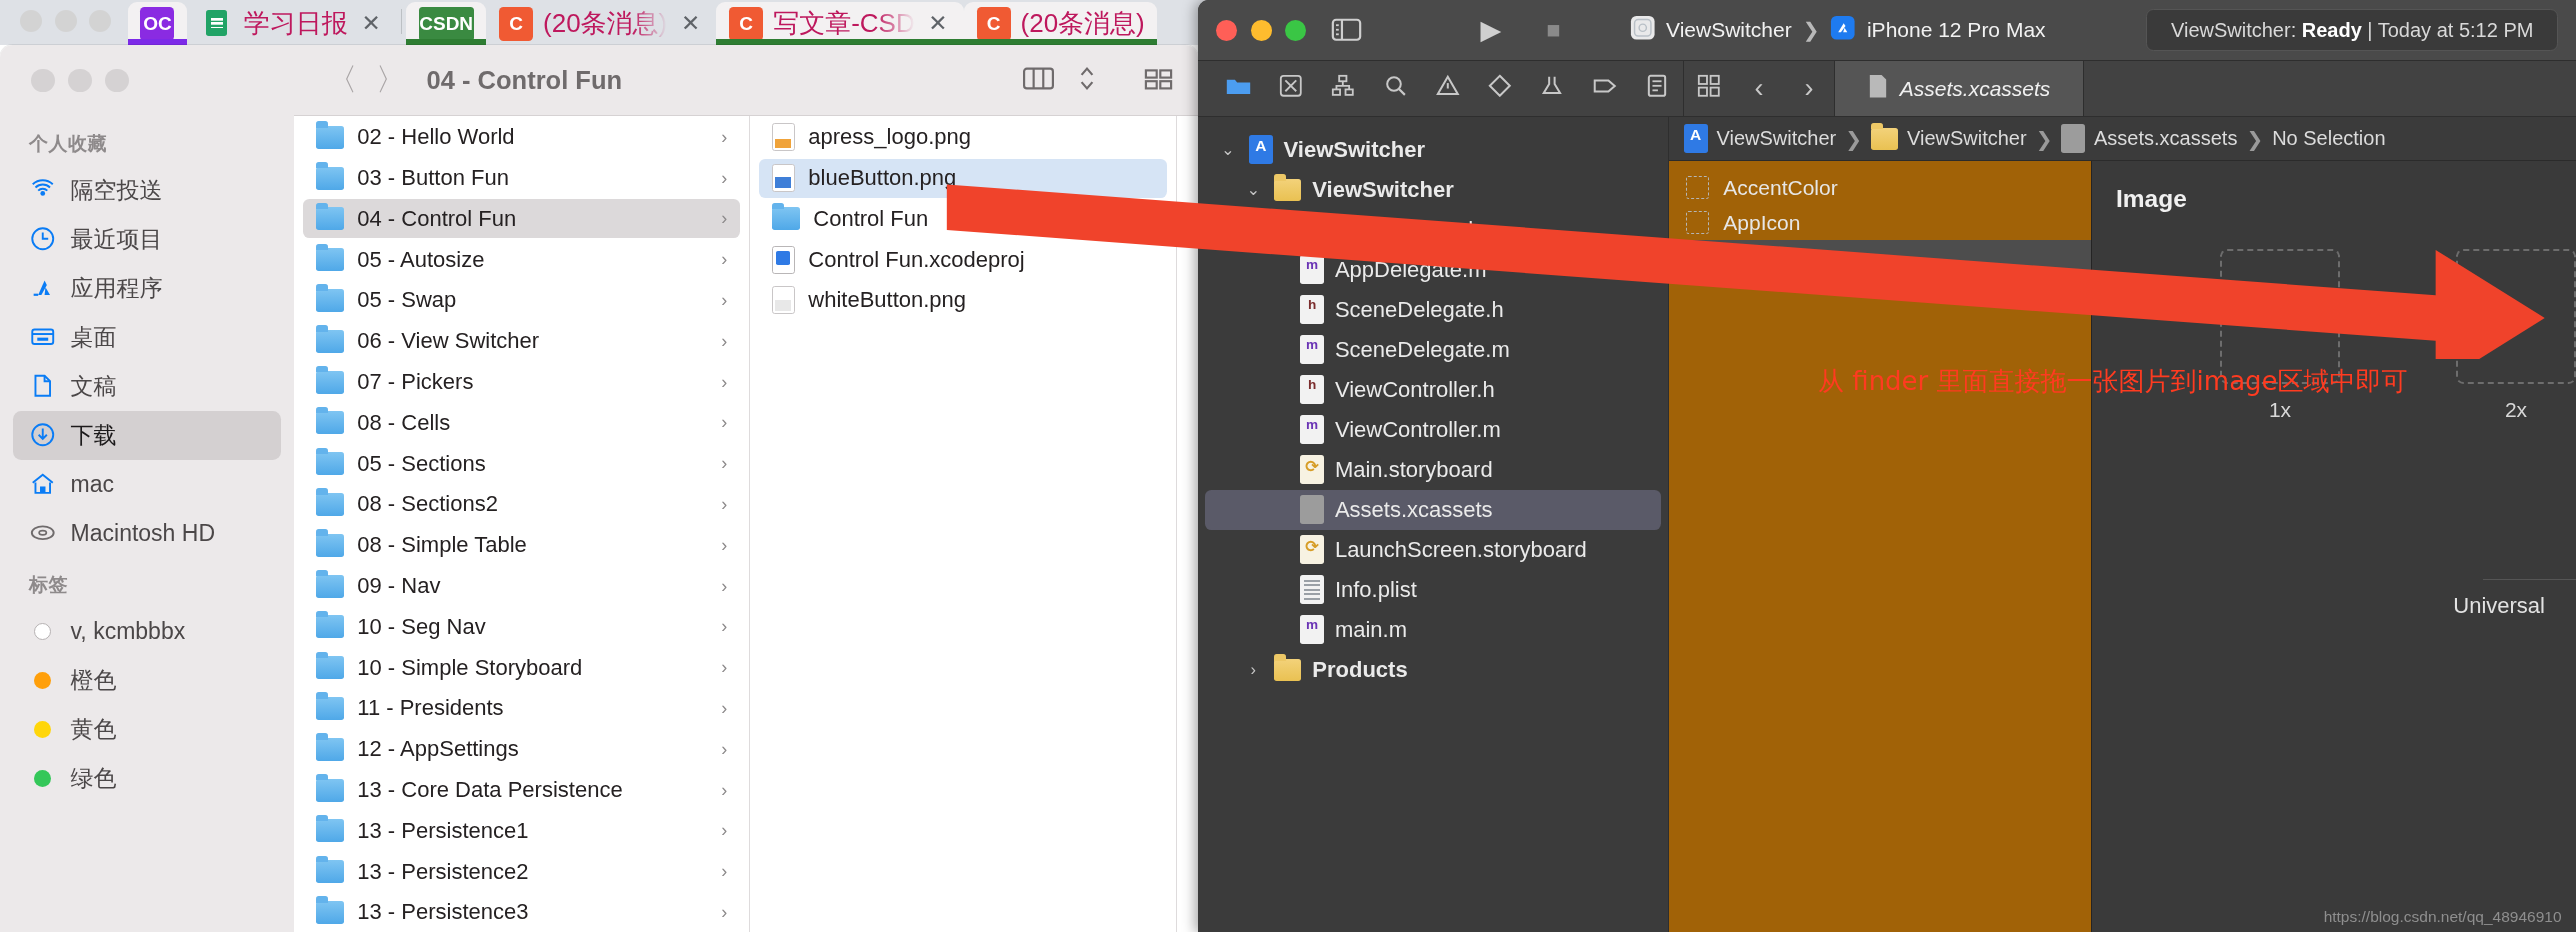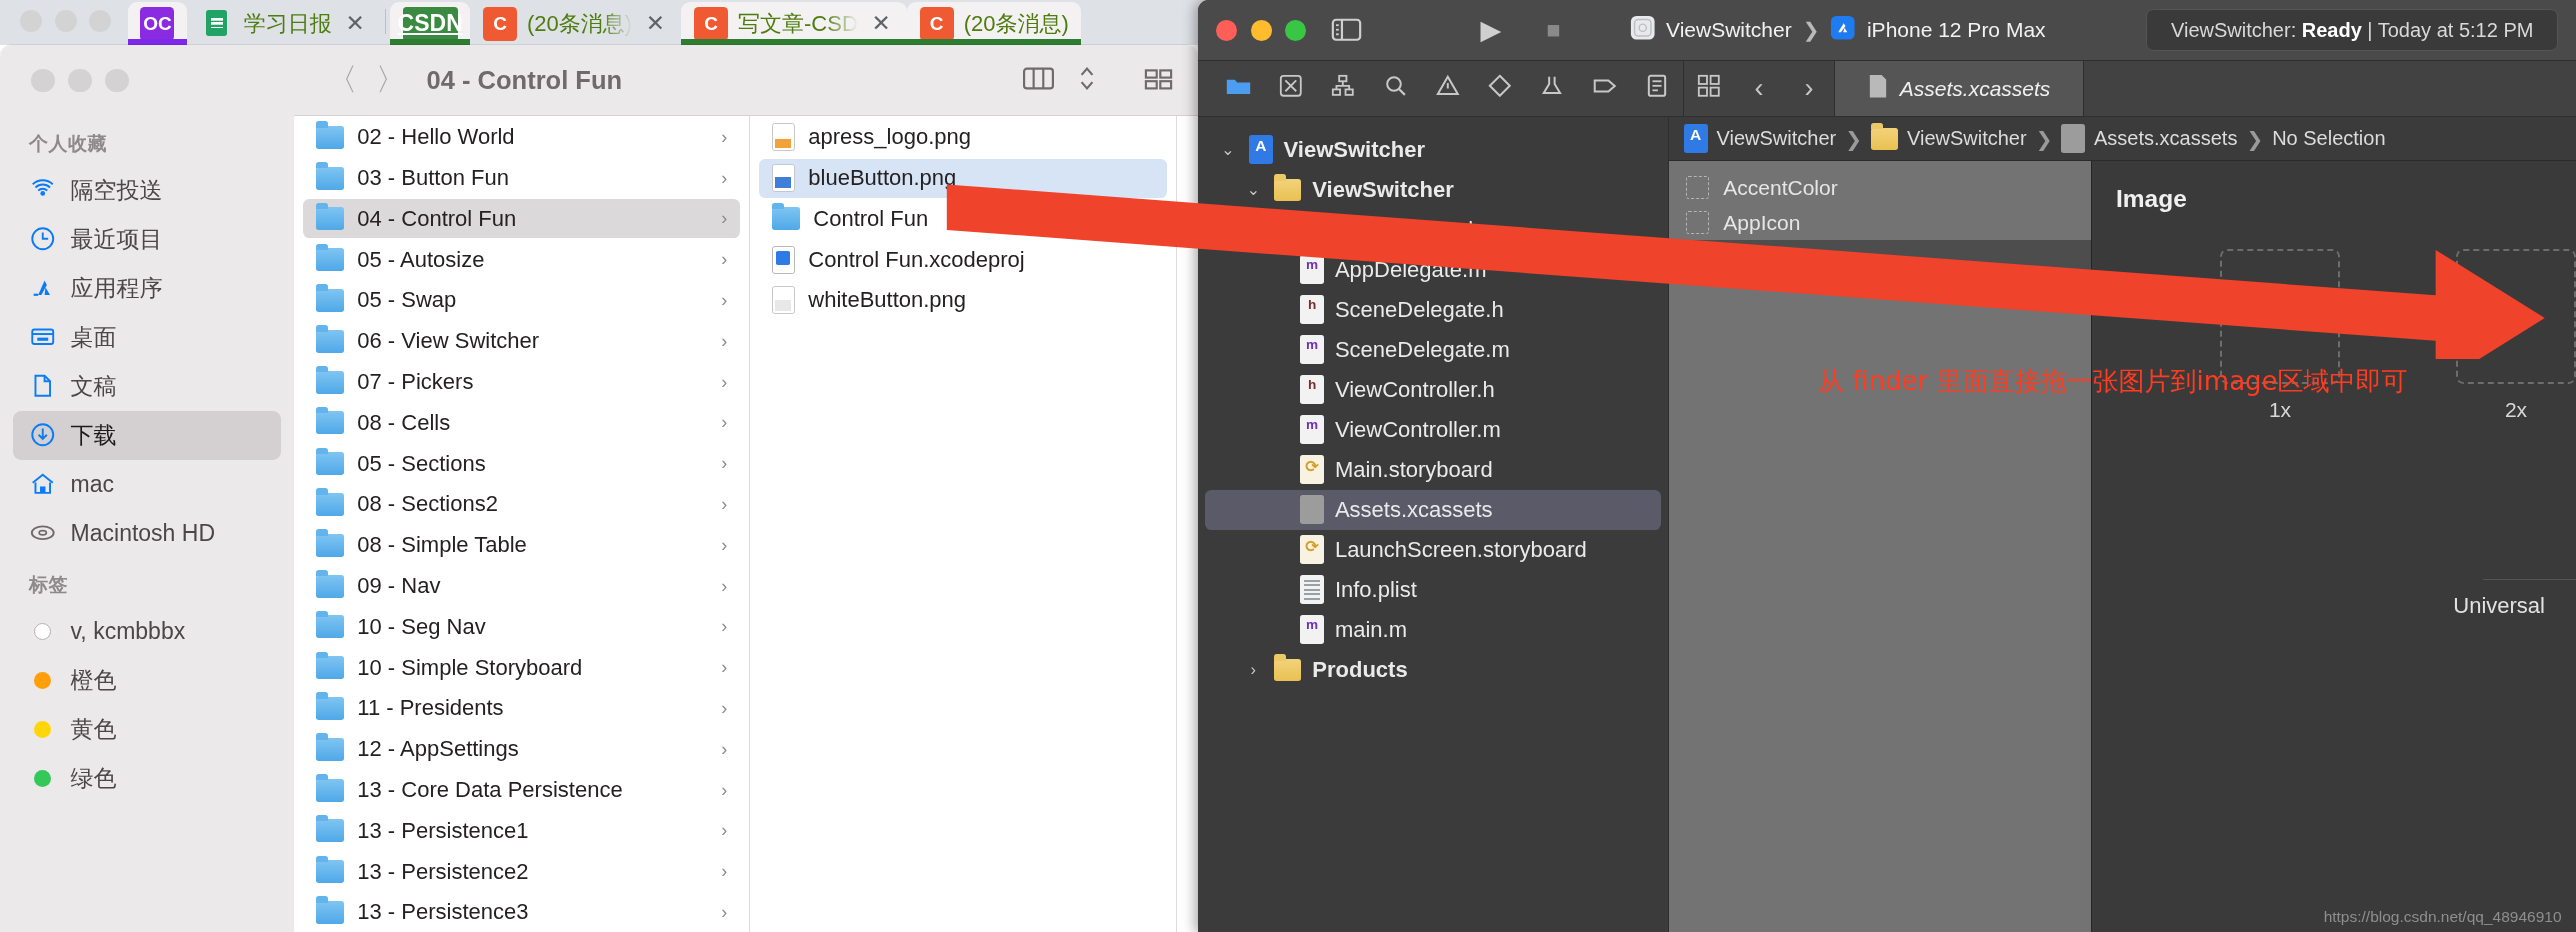--- a/index.html
+++ b/index.html
@@ -47,21 +47,21 @@
     width: 21px; height: 26px; background: #21a366; border-radius: 2.7px;
   }
   .tab-fav.sheets::after {
     content: ""; position: absolute; left: 11px; top: 11px;
     width: 11.8px; height: 10px;
     background:
       linear-gradient(#fff 0 0) 0 0/100% 2.7px no-repeat,
       linear-gradient(#fff 0 0) 0 4.5px/100% 2.7px no-repeat,
       linear-gradient(#fff 0 0) 0 9px/100% 2.7px no-repeat;
   }
-  .tab-title { font-size: 22px; color: #4d7c0f; max-width: 191px; overflow: hidden; text-overflow: clip; }
+  .tab-title { font-size: 26px; color: #be185d; max-width: 191px; overflow: hidden; text-overflow: clip; }
   .tab-title.fade {
     -webkit-mask-image: linear-gradient(90deg,#000 72%,transparent 100%);
     mask-image: linear-gradient(90deg,#000 72%,transparent 100%);
   }
   .tab-close { font-size: 23px; color: #5f6368; padding: 0 3.6px; line-height: 1; }
   .tab-sep { width: 1.8px; height: 25.5px; background: #bcc0c4; margin: 0 3.6px 11px; }
 
   
   .finder {
     position: absolute; left: 0; top: 45px; width: 1198px; height: 887px;
@@ -243,21 +243,21 @@
 
   
   .xc-editor { flex: 1; display: flex; flex-direction: column; background: #333333; }
   .xc-breadcrumb {
     height: 44px; background: #3b3b3b; border-bottom: 0.9px solid #2b2b2b;
     display: flex; align-items: center; gap: 9px; padding: 0 14.5px;
     font-size: 20px; color: #dcdcdc; white-space: nowrap;
   }
   .xc-assets { flex: 1; display: flex; }
   .asset-list {
-    width: 423px; background: #737373; border-right: 0.9px solid #242424;
+    width: 423px; background: #a16207; border-right: 0.9px solid #242424;
     padding-top: 9px;
   }
   .arow {
     display: flex; align-items: center; gap: 14.5px;
     height: 35px; padding: 0 16.4px; font-size: 21px; color: #e6e6e6;
   }
   .arow.sel { background: #4d4d4d; }
   .dash-box {
     width: 23px; height: 23px; flex: 0 0 auto;
     border: 1.8px dashed #b5b5b5; border-radius: 2.7px;
@@ -312,21 +312,21 @@
 
       <div class="tab">
         <div class="tab-fav sheets"></div>
         <div class="tab-title">学习日报</div>
         <div class="tab-close">✕</div>
       </div>
 
       <div class="tab-sep"></div>
 
       <div class="tab active" style="background:#f3f1f2;">
-        <div class="tab-fav" style="background:#3a8a41;font-size:23px;width:55px;border-radius:3.6px;text-decoration:underline;">CSDN</div>
+        <div class="tab-fav" style="background:#3a8a41;font-size:19px;width:55px;border-radius:3.6px;">CSDN</div>
         <div class="tab-accent" style="background:#2e7d33;"></div>
       </div>
 
       <div class="tab">
         <div class="tab-fav" style="background:#f05a33;">C</div>
         <div class="tab-title fade">(20条消息)</div>
         <div class="tab-close">✕</div>
       </div>
 
       <div class="tab active" style="background:#f3f1f2;">

